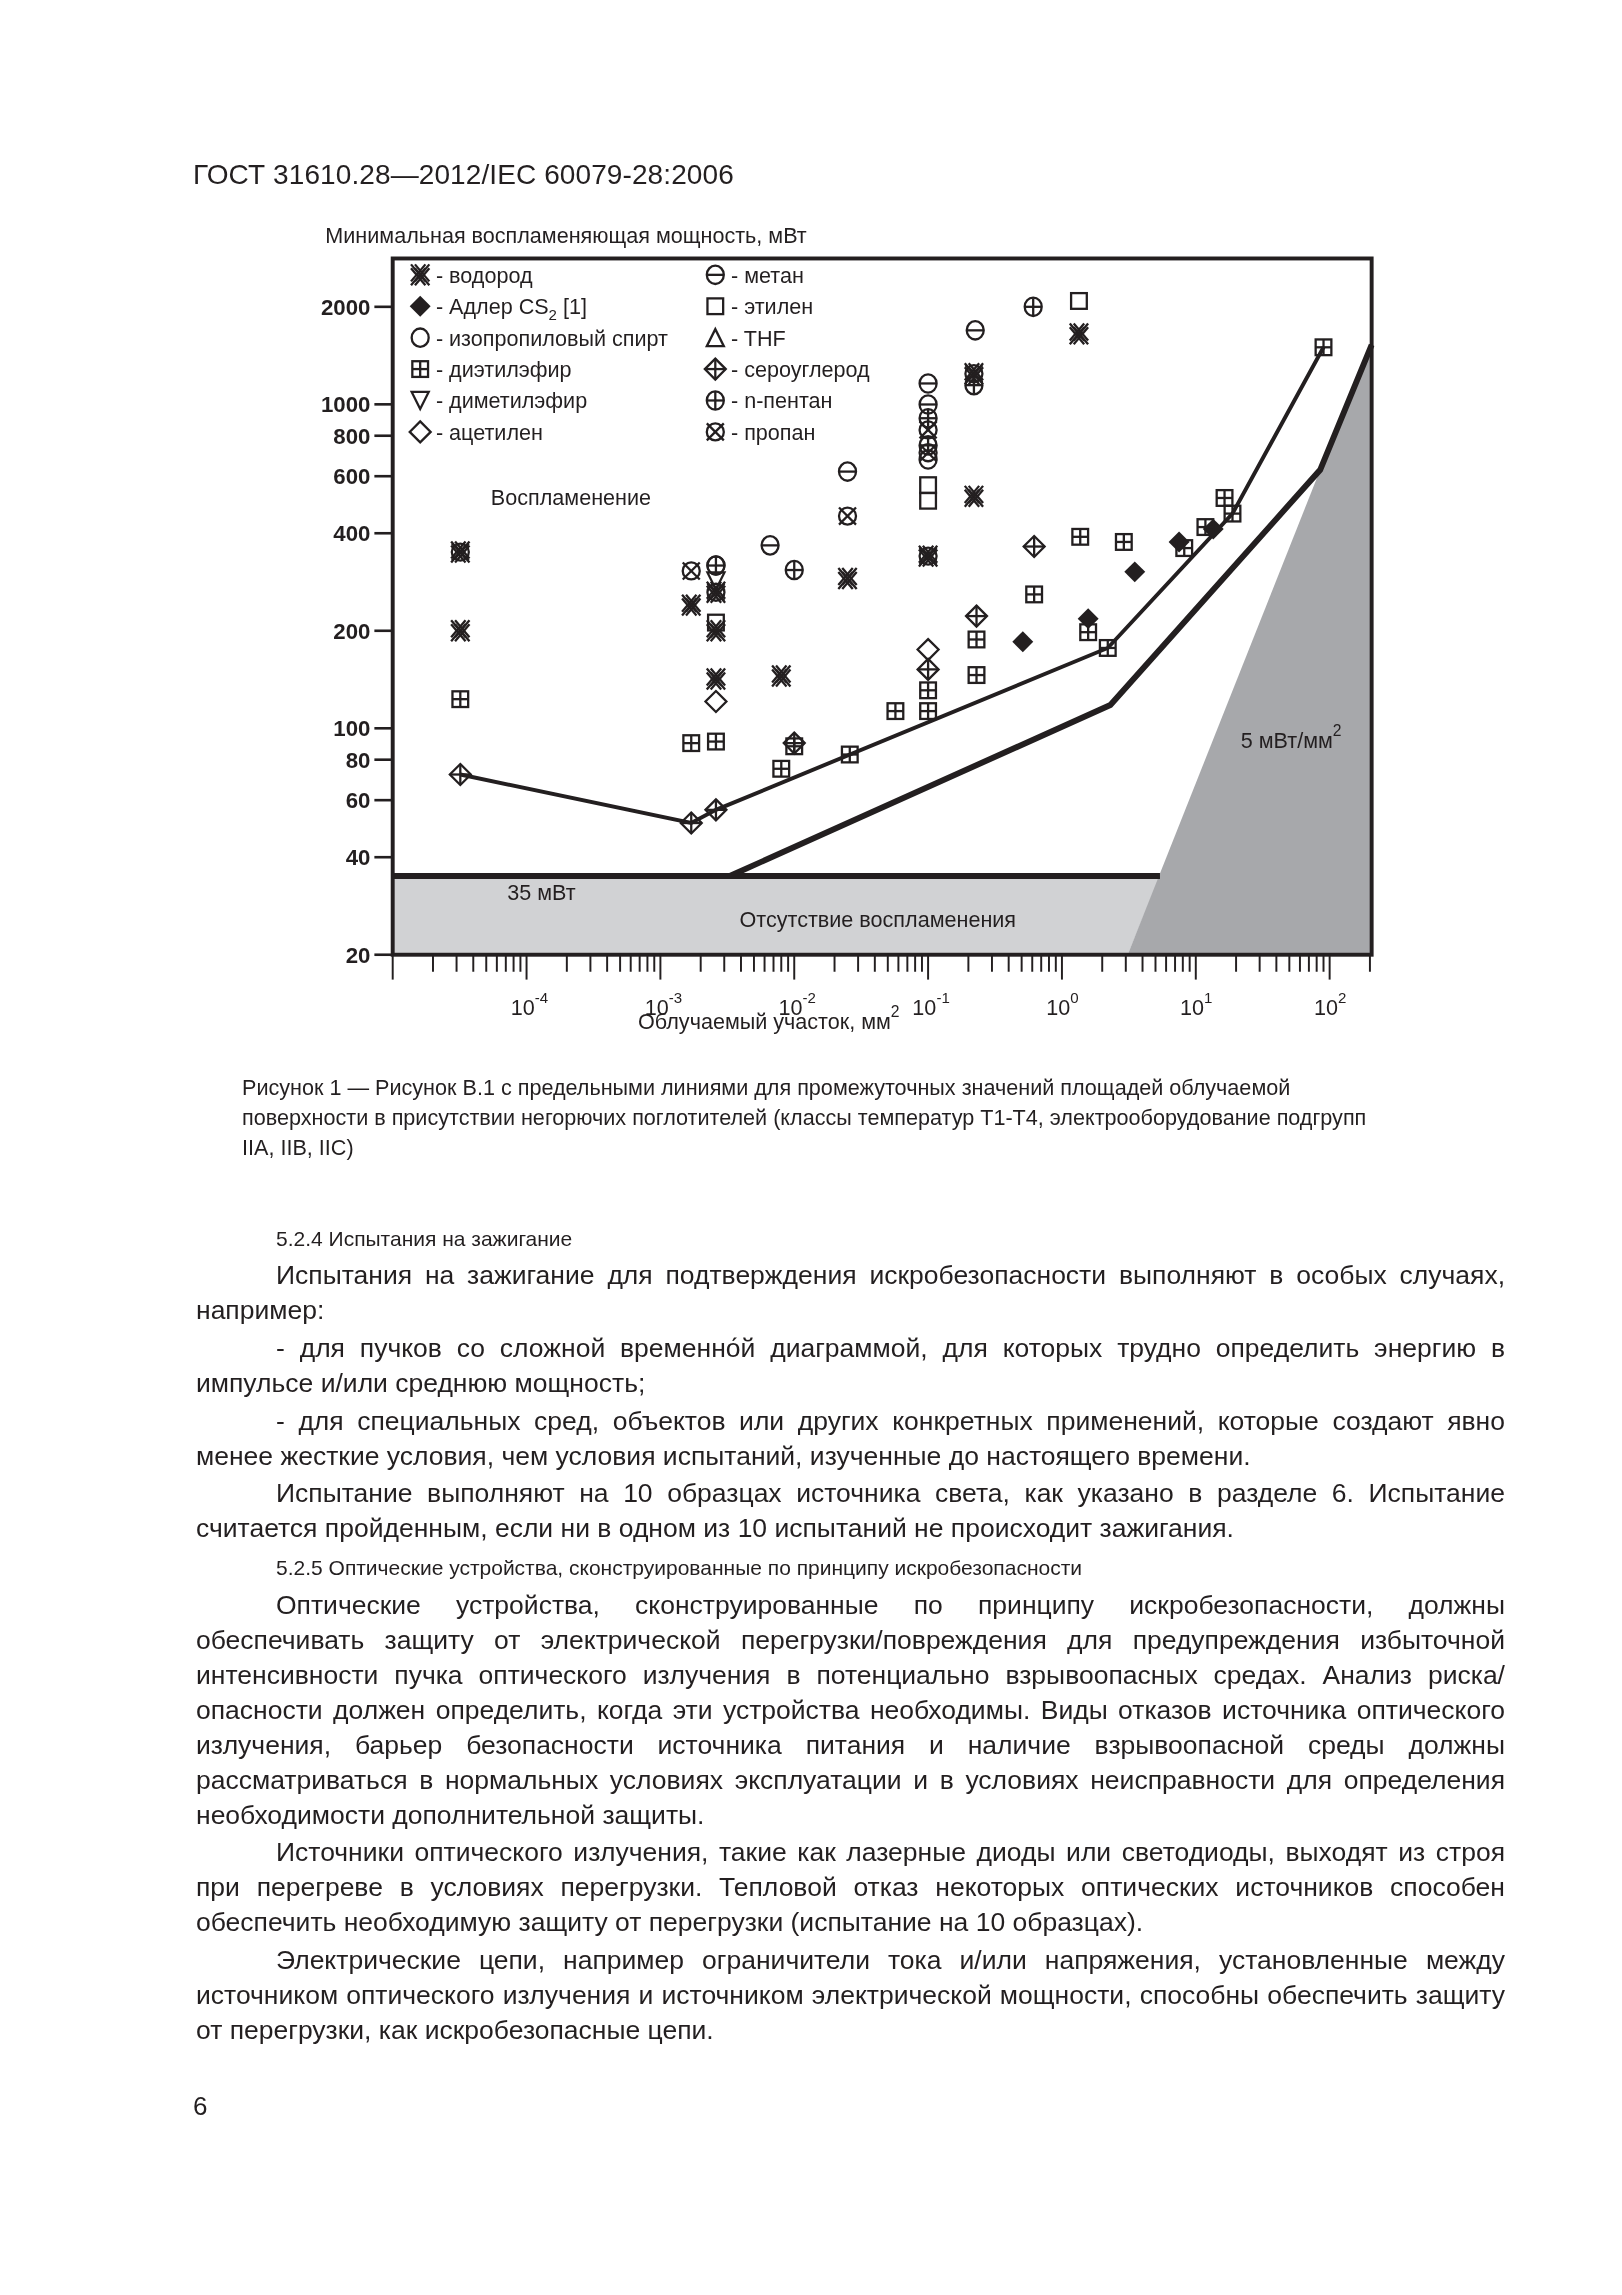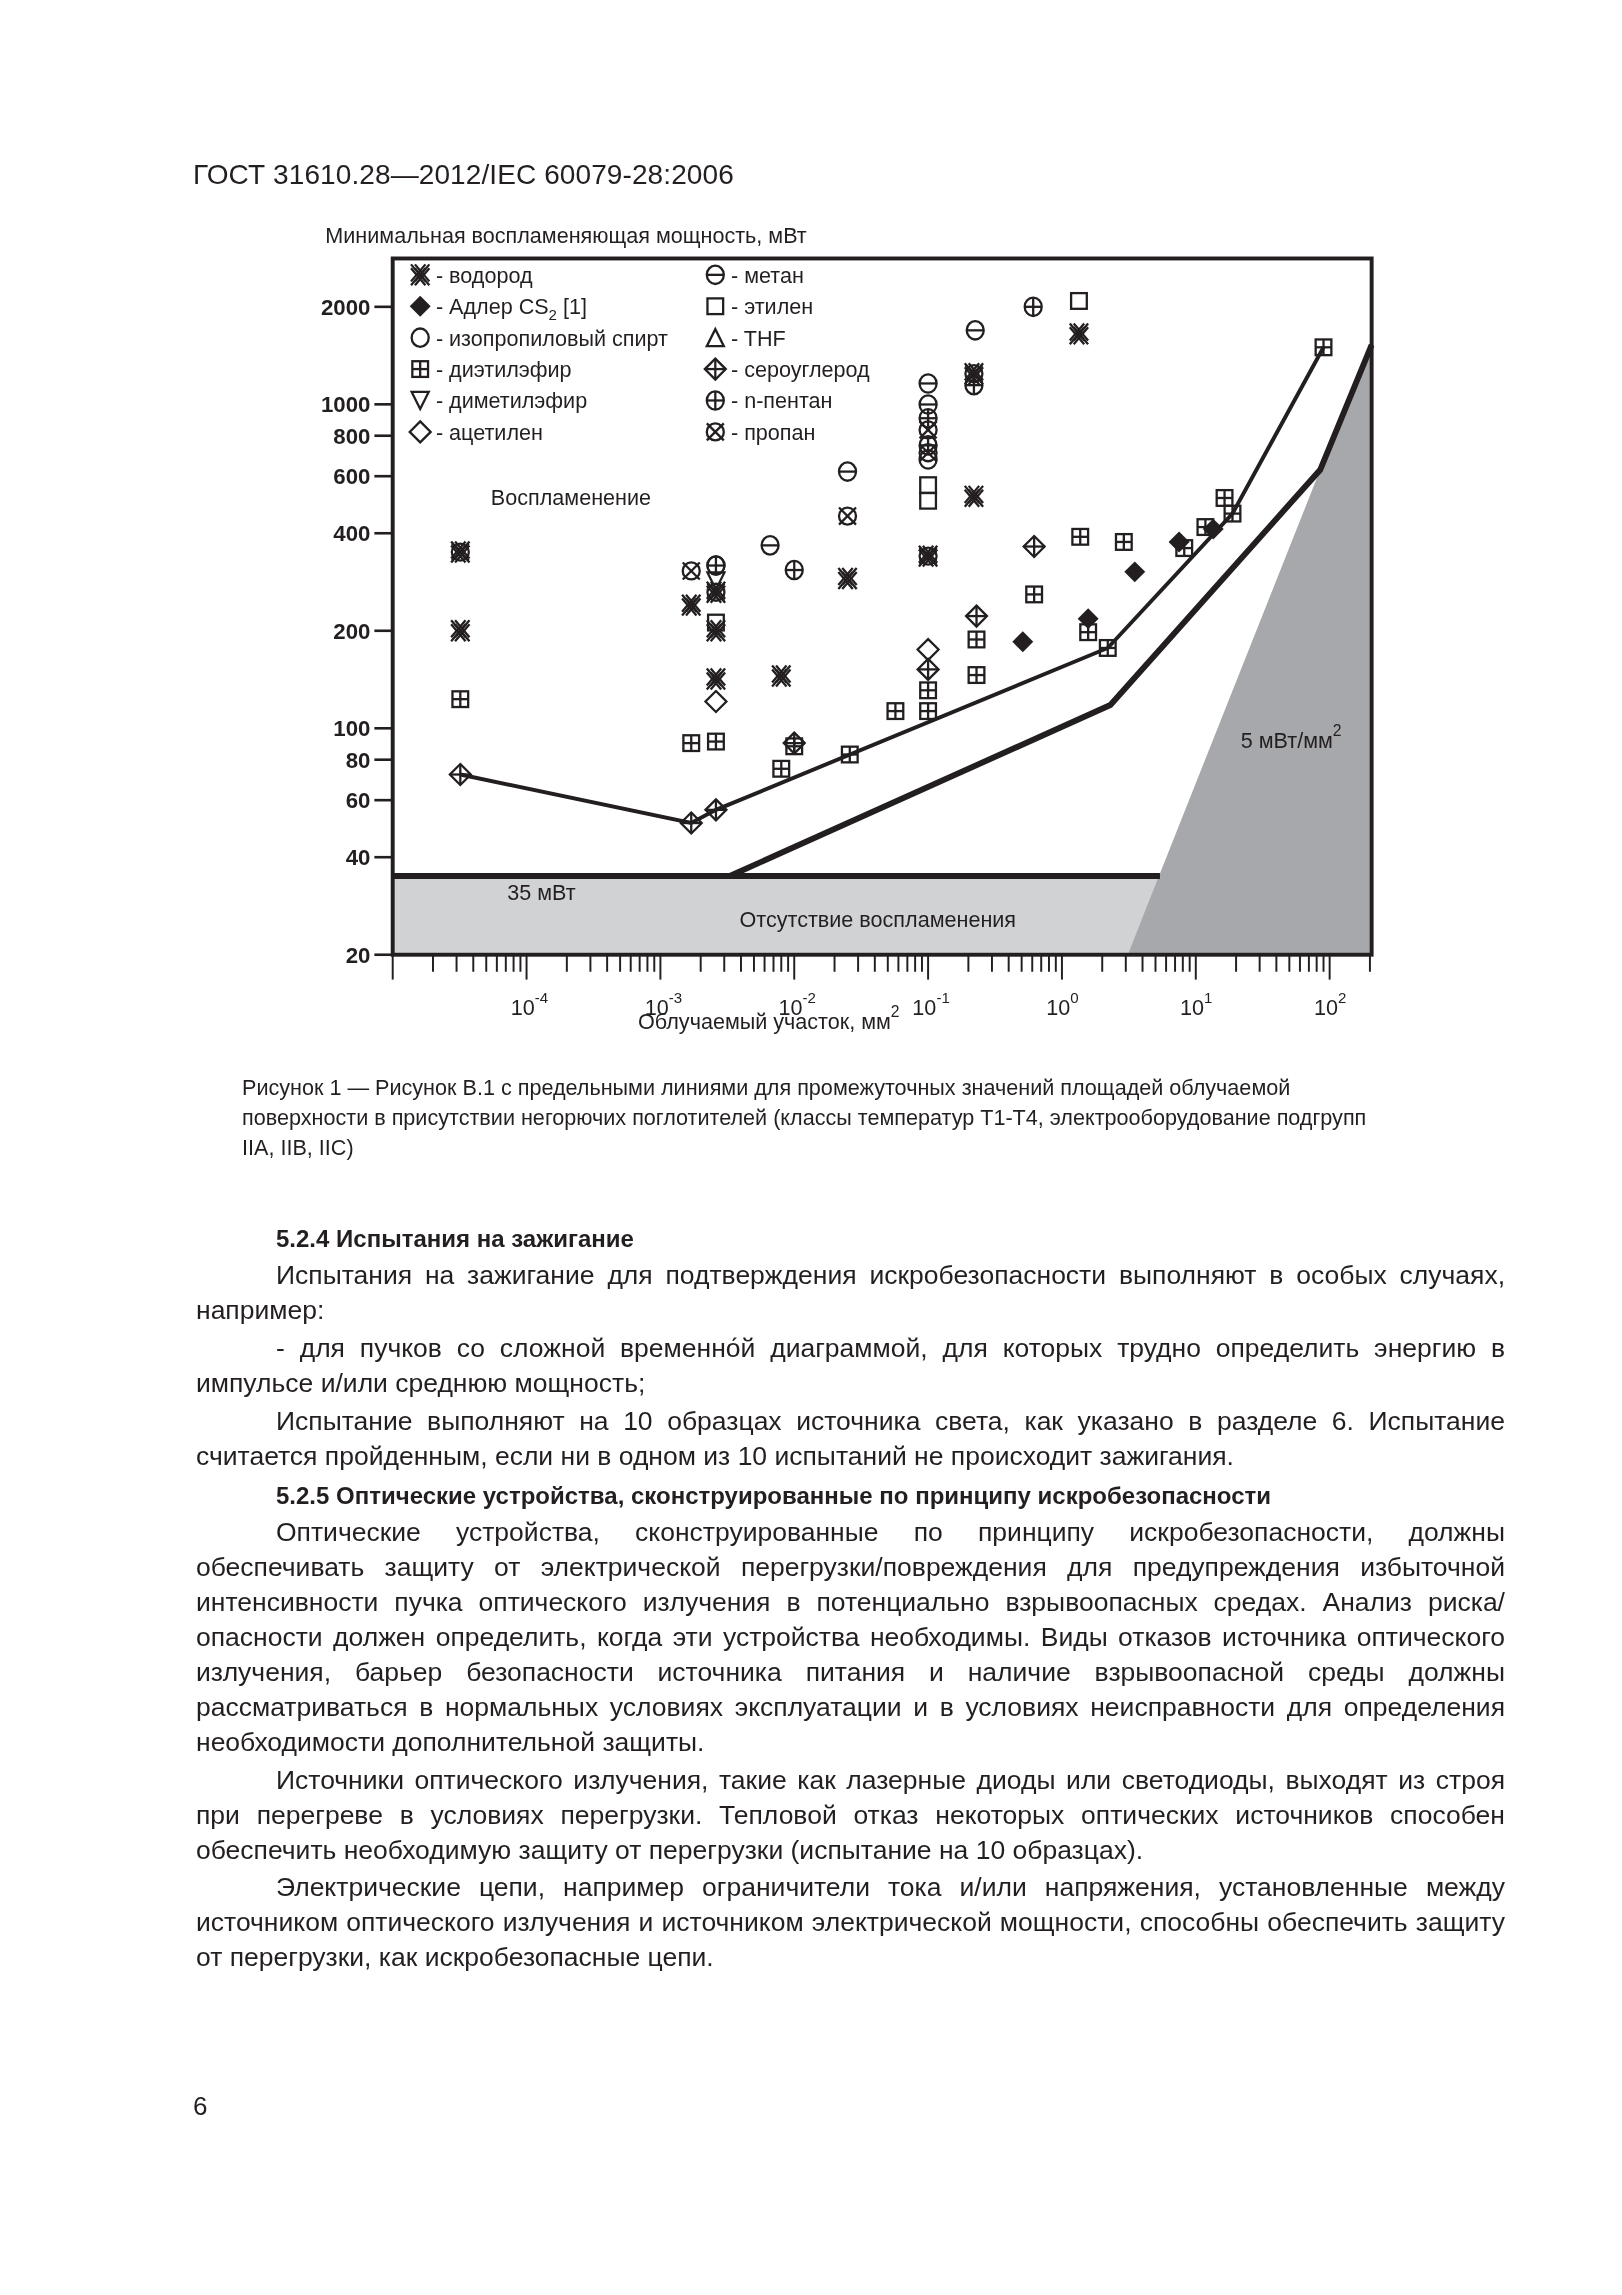--- a/index.html
+++ b/index.html
@@ -4,21 +4,21 @@
 <style>
   html, body { margin:0; padding:0; background:#ffffff; }
   body { width:1623px; height:2295px; position:relative; overflow:hidden; color:#231f20; font-family:"Liberation Sans", sans-serif; }
   .doc-header { position:absolute; left:193px; top:159px; font-size:28px; font-weight:normal; letter-spacing:0.1px; }
   .chart-wrap { position:absolute; left:0; top:0; width:1623px; height:1047px; }
   svg text { font-family:"Liberation Sans", sans-serif; fill:#231f20; }
   .caption { position:absolute; left:242px; width:1139px; top:1073px; font-size:21.6px; line-height:30px; text-align:left; }
   .body-text { position:absolute; left:196px; width:1309px; top:1217px; font-size:26.5px; line-height:35px; text-align:justify; }
   .body-text p { margin:0 0 2.6px 0; text-indent:80px; }
   .body-text p.bullet { text-indent:80px; }
-  .body-text h3 { margin:3.9px 0 2.6px 0; font-size:24px; font-weight:bold; text-indent:80px; }
+  .body-text h3 { margin:3.9px 0 2.6px 0; font-size:21px; font-weight:normal; text-indent:80px; }
   .page-number { position:absolute; left:193px; top:2091px; font-size:26px; }
 </style>
 </head>
 <body>
 
 <div class="doc-header">ГОСТ 31610.28—2012/IEC 60079-28:2006</div>
 
 <div class="chart-wrap">
   <svg id="chart" width="1623" height="1047" viewBox="0 0 2480 1600">
     <text id="y-axis-title" x="497" y="372" font-size="33">Минимальная воспламеняющая мощность, мВт</text>
@@ -597,20 +597,21 @@
     <text id="x-axis-title" x="975" y="1572" font-size="33"><tspan>Облучаемый участок, мм</tspan><tspan dy="-18" font-size="24">2</tspan></text>
   </svg>
 </div>
 
 <div class="caption">Рисунок 1 — Рисунок В.1 с предельными линиями для промежуточных значений площадей облучаемой поверхности в присутствии негорючих поглотителей (классы температур Т1-Т4, электрооборудование подгрупп IIA, IIB, IIC)</div>
 
 <div class="body-text">
   <h3>5.2.4 Испытания на зажигание</h3>
   <p>Испытания на зажигание для подтверждения искробезопасности выполняют в особых случаях, например:</p>
   <p class="bullet">- для пучков со сложной временно́й диаграммой, для которых трудно определить энергию в импульсе и/или среднюю мощность;</p>
+  <p class="bullet">- для специальных сред, объектов или других конкретных применений, которые создают явно менее жесткие условия, чем условия испытаний, изученные до настоящего времени.</p>
   <p>Испытание выполняют на 10 образцах источника света, как указано в разделе 6. Испытание считается пройденным, если ни в одном из 10 испытаний не происходит зажигания.</p>
   <h3>5.2.5 Оптические устройства, сконструированные по принципу искробезопасности</h3>
   <p>Оптические устройства, сконструированные по принципу искробезопасности, должны обеспечивать защиту от электрической перегрузки/повреждения для предупреждения избыточной интенсивности пучка оптического излучения в потенциально взрывоопасных средах. Анализ риска/опасности должен определить, когда эти устройства необходимы. Виды отказов источника оптического излучения, барьер безопасности источника питания и наличие взрывоопасной среды должны рассматриваться в нормальных условиях эксплуатации и в условиях неисправности для определения необходимости дополнительной защиты.</p>
   <p>Источники оптического излучения, такие как лазерные диоды или светодиоды, выходят из строя при перегреве в условиях перегрузки. Тепловой отказ некоторых оптических источников способен обеспечить необходимую защиту от перегрузки (испытание на 10 образцах).</p>
   <p>Электрические цепи, например ограничители тока и/или напряжения, установленные между источником оптического излучения и источником электрической мощности, способны обеспечить защиту от перегрузки, как искробезопасные цепи.</p>
 </div>
 
 <div class="page-number">6</div>
 
 

